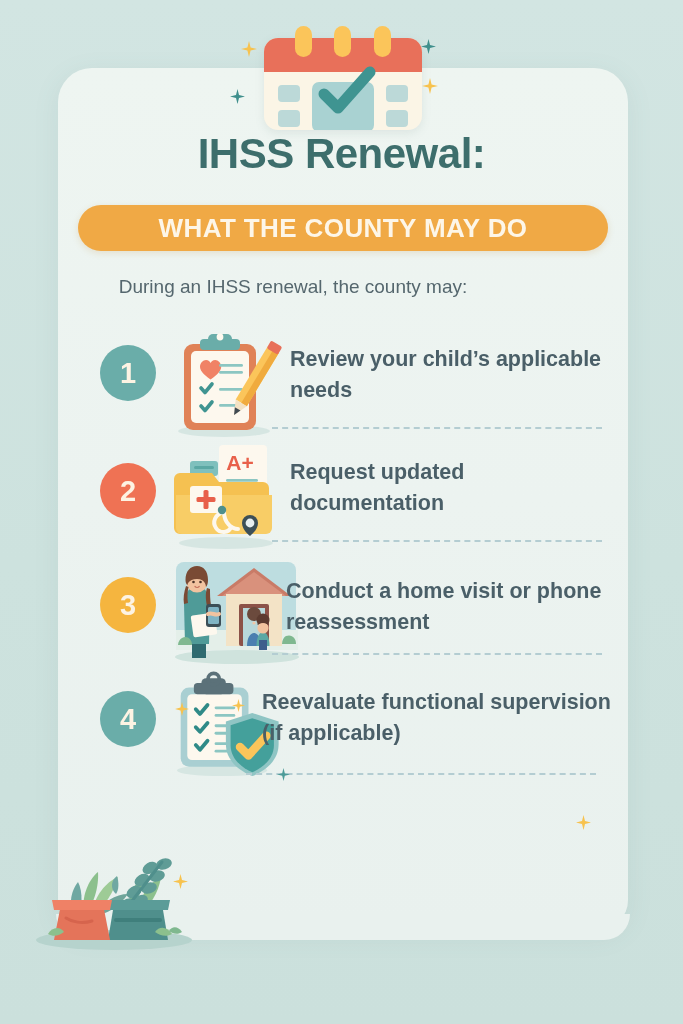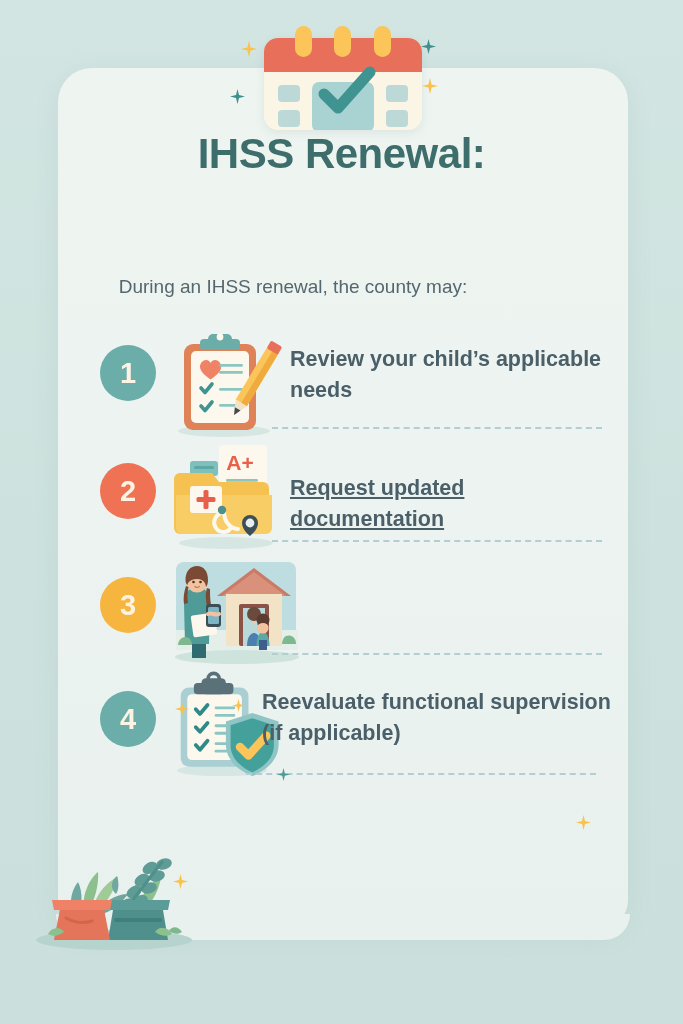--- a/index.html
+++ b/index.html
@@ -200,21 +200,21 @@
   .text {
     position: absolute;
     left: 232px;
     top: 18px;
     width: 330px;
     font-size: 21.5px;
     font-weight: 700;
     line-height: 1.42;
     color: #4a5f68;
   }
-  .item.it2 .text { top: 34px; text-decoration: underline; }
+  .item.it2 .text { top: 18px; }
   .item.it3 .text { left: 228px; top: 24px; width: 345px; }
   .item.it4 .text { left: 204px; top: 22px; width: 360px; }
 
   .divider {
     position: absolute;
     left: 214px;
     bottom: 10px;
     width: 330px;
     height: 0;
     border-top: 2px dashed #b4cdd2;
@@ -256,20 +256,23 @@
       <div class="cal-sq s4"></div>
       <div class="cal-center"></div>
     </div>
     <svg class="cal-check" viewBox="0 0 66 56">
       <path d="M10 30 L24 44 L56 8" fill="none" stroke="#3f9491" stroke-width="11" stroke-linecap="round" stroke-linejoin="round"></path>
     </svg>
   </div>
 
   <div class="title">IHSS Renewal:</div>
 
+  <div class="banner">
+    <span class="banner-text">WHAT THE COUNTY MAY DO</span>
+  </div>
 
   <div class="intro">During an IHSS renewal, the county may:</div>
 
   <div class="list">
 
     <div class="item it1">
       <div class="badge" style="background:#6aada9">
         <span>1</span>
       </div>
       <svg class="art" viewBox="0 0 128 113">
@@ -357,20 +360,21 @@
         <circle cx="31.5" cy="30" r="1.3" fill="#4a3228"></circle>
         <circle cx="38.5" cy="30" r="1.3" fill="#4a3228"></circle>
         <path d="M33 34.5c1.2 1.2 3 1.2 4.2 0" fill="none" stroke="#c4705c" stroke-width="1.2" stroke-linecap="round"></path>
         <rect x="30" y="62" width="24" height="22" rx="2" fill="#fdf8ee" transform="rotate(-8 42 73)"></rect>
         <rect x="44" y="52" width="15" height="23" rx="3" fill="#3c4f57"></rect>
         <rect x="46" y="55" width="11" height="17" rx="1.5" fill="#7fb4c4"></rect>
         <path d="M46 62c4-2 7 2 11 0" fill="none" stroke="#f2c39f" stroke-width="4" stroke-linecap="round"></path>
         <path d="M124 84c6-2 10 2 10 8h-14c0-4 2-7 4-8z" fill="#7fb88f"></path>
         <path d="M20 86c5-3 10 1 10 7H16c0-3 2-6 4-7z" fill="#7fb88f"></path>
       </svg>
+      <div class="text">Conduct a home visit or phone reassessment</div>
       <div class="divider"></div>
     </div>
 
     <div class="item it4">
       <div class="badge" style="background:#6aada9">
         <span>4</span>
       </div>
       <svg class="art" viewBox="0 0 140 120">
         <ellipse cx="68" cy="112" rx="48" ry="6" fill="#d6e6e2"></ellipse>
         <rect x="24" y="24" width="72" height="84" rx="9" fill="#a9cfd2"></rect>

